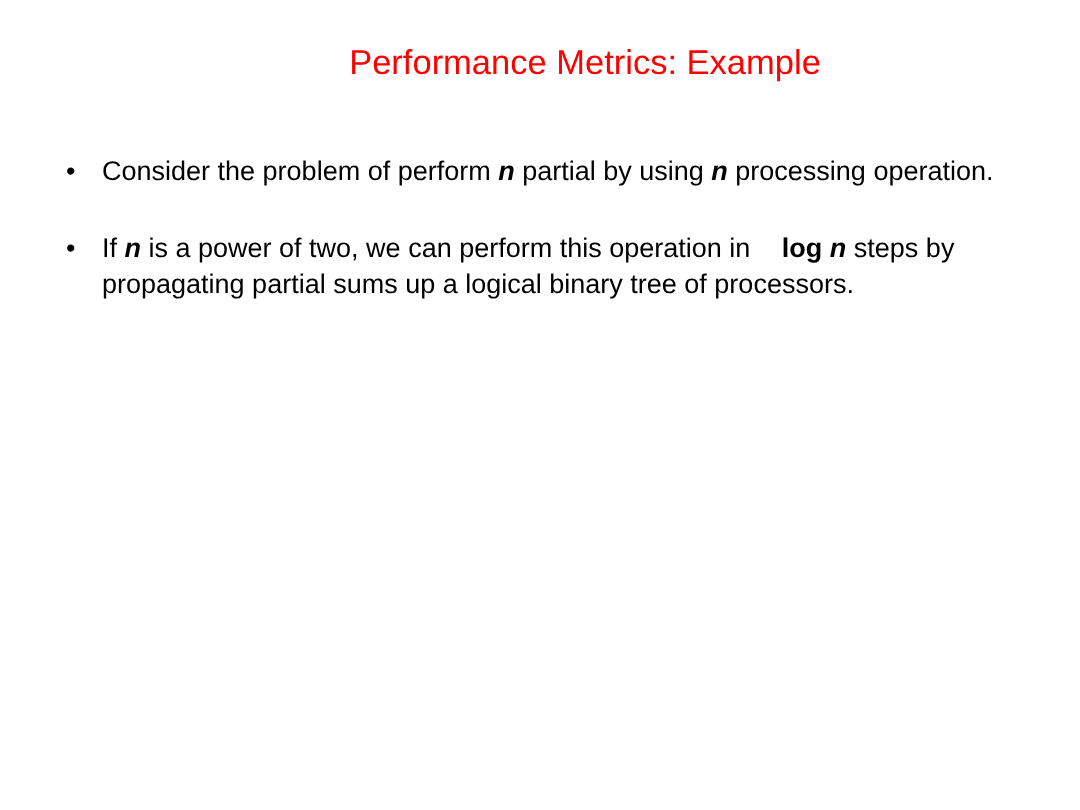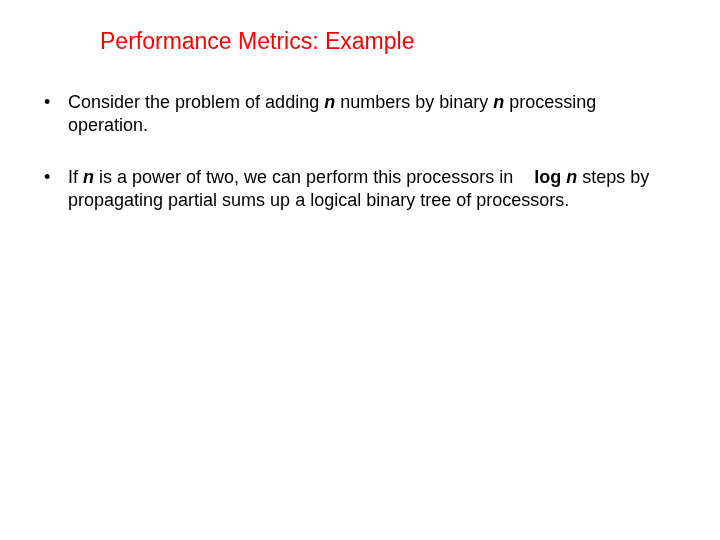--- a/index.html
+++ b/index.html
@@ -10,22 +10,23 @@
     body {
       width: 720px;
       height: 540px;
       background: #ffffff;
       font-family: Arial, Helvetica, sans-serif;
       padding: 28px 40px 40px 40px;
     }
     .title {
       color: #ff0000;
       font-size: 23px;
+      text-align: center;
       font-weight: normal;
-      margin-bottom: 36px;
+      margin-bottom: 48px;
       margin-left: 60px;
     }
     .bullet-list {
       list-style: none;
     }
     .bullet-item {
       display: flex;
       align-items: flex-start;
       margin-bottom: 28px;
       font-size: 18px;
@@ -51,19 +52,19 @@
     }
   </style>
 </head>
 <body>
 
 <h1 class="title">Performance Metrics: Example</h1>
 
 <ul class="bullet-list">
   <li class="bullet-item">
     <span class="bullet-dot">•</span>
-    <span class="bullet-text"><span>Consider the problem of adding </span><span class="italic-bold">n</span><span> numbers by binary </span><span class="italic-bold">n</span><span> processing operation.</span></span>
+    <span class="bullet-text"><span>Consider the problem of perform </span><span class="italic-bold">n</span><span> partial by using </span><span class="italic-bold">n</span><span> processing operation.</span></span>
   </li>
   <li class="bullet-item">
     <span class="bullet-dot">•</span>
-    <span class="bullet-text"><span>If </span><span class="italic-bold">n</span><span> is a power of two, we can perform this processors in </span><span class="bold">log </span><span class="italic-bold">n</span><span> steps by propagating partial sums up a logical binary tree of processors.</span></span>
+    <span class="bullet-text"><span>If </span><span class="italic-bold">n</span><span> is a power of two, we can perform this operation in </span><span class="bold">log </span><span class="italic-bold">n</span><span> steps by propagating partial sums up a logical binary tree of processors.</span></span>
   </li>
 </ul>
 
 </body></html>

